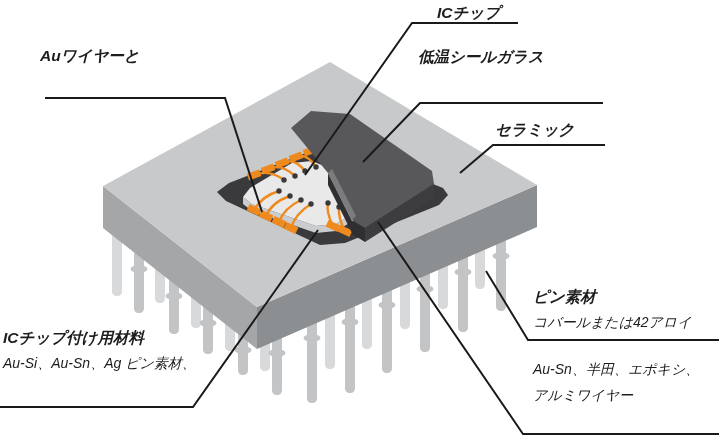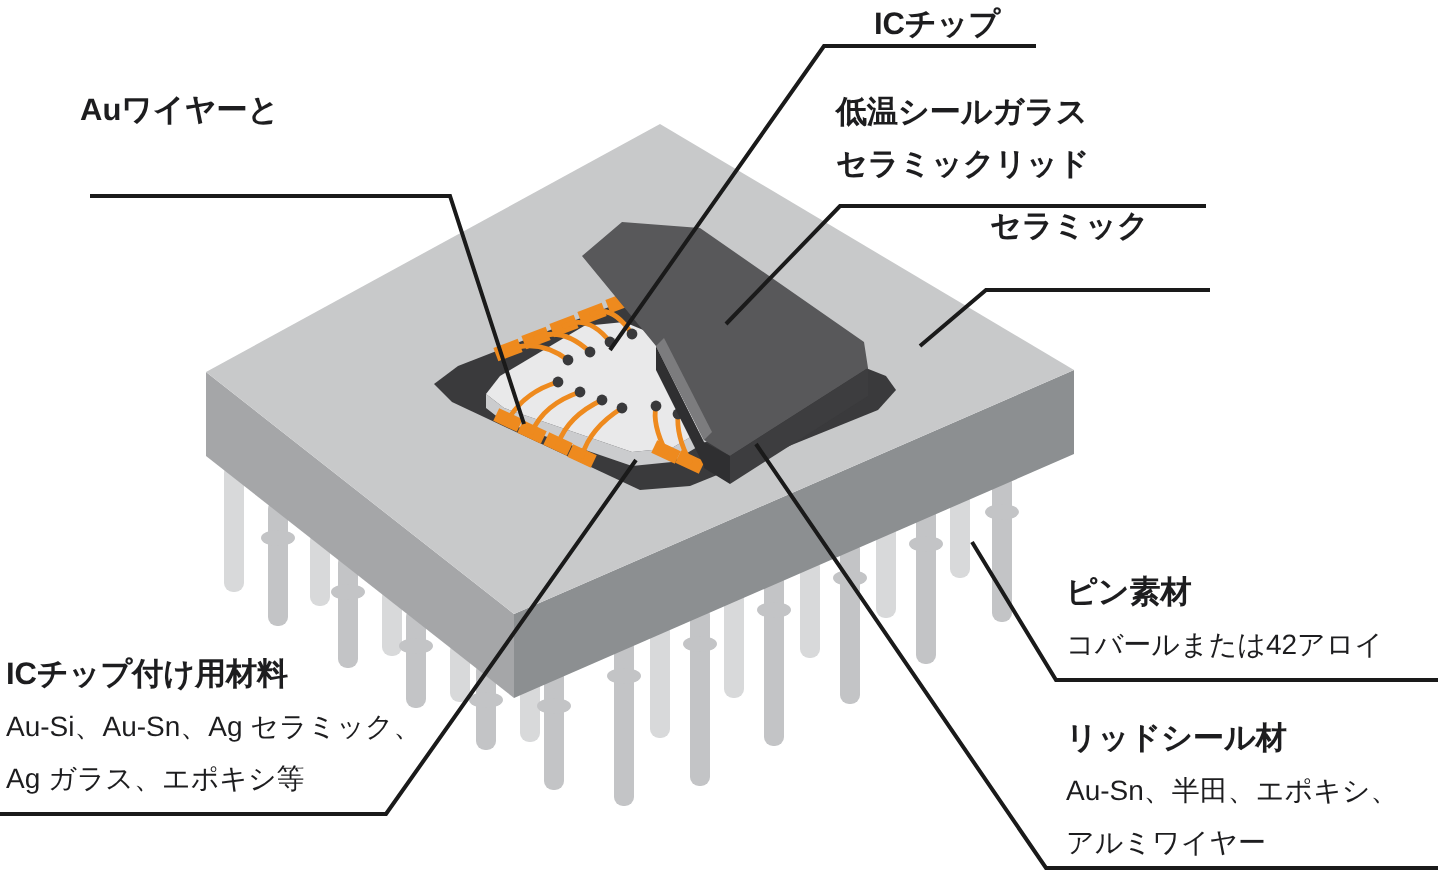--- a/index.html
+++ b/index.html
@@ -23,21 +23,21 @@
   .f-lid-front{fill:var(--c-lid-front);}
   .f-lid-step{fill:var(--c-lid-step);}
   .pin-near rect,.pin-near ellipse{fill:var(--c-pin-near);}
   .pin-far rect{fill:var(--c-pin-far);}
   .pad{fill:var(--c-wire);}
   .wire{stroke:var(--c-wire);stroke-width:2.4;fill:none;stroke-linecap:round;}
   .dot{fill:var(--c-bond-dot);}
   .leader{stroke:var(--c-leader-line);stroke-width:2;fill:none;}
   
   .lbl{position:absolute;color:var(--c-text);white-space:nowrap;}
-  .lbl span{display:block;}
+  .lbl span{display:block;font-style:italic;}
   .lbl .t{font-size:15.5px;font-weight:700;line-height:26px;}
   .lbl .b{font-size:14px;font-weight:400;line-height:25.5px;}
 </style>
 </head>
 <body>
 
 <div class="stage">
 
   <svg width="720" height="438" viewBox="0 0 720 438">
 
@@ -152,37 +152,34 @@
   <div class="lbl" style="left:40px;top:43px">
     <span class="t">Auワイヤーと</span>
   </div>
 
   <div class="lbl" style="left:437px;top:0px">
     <span class="t">ICチップ</span>
   </div>
 
   <div class="lbl" style="left:418px;top:44px">
     <span class="t">低温シールガラス</span>
-    <span class="t">セラミックリッド</span>
   </div>
 
-  <div class="lbl" style="left:495px;top:101px">
+  <div class="lbl" style="left:495px;top:117px">
     <span class="t">セラミック</span>
   </div>
 
   <div class="lbl" style="left:3px;top:325px">
     <span class="t">ICチップ付け用材料</span>
-    <span class="b">Au-Si、Au-Sn、Ag セラミック、</span>
-    <span class="b">Ag ガラス、エポキシ等</span>
+    <span class="b">Au-Si、Au-Sn、Ag ピン素材、</span>
   </div>
 
   <div class="lbl" style="left:533px;top:284px">
     <span class="t">ピン素材</span>
     <span class="b">コバールまたは42アロイ</span>
   </div>
 
   <div class="lbl" style="left:533px;top:357px">
-    <span class="t">リッドシール材</span>
     <span class="b">Au-Sn、半田、エポキシ、</span>
     <span class="b">アルミワイヤー</span>
   </div>
 
 </div>
 
 </body></html>

